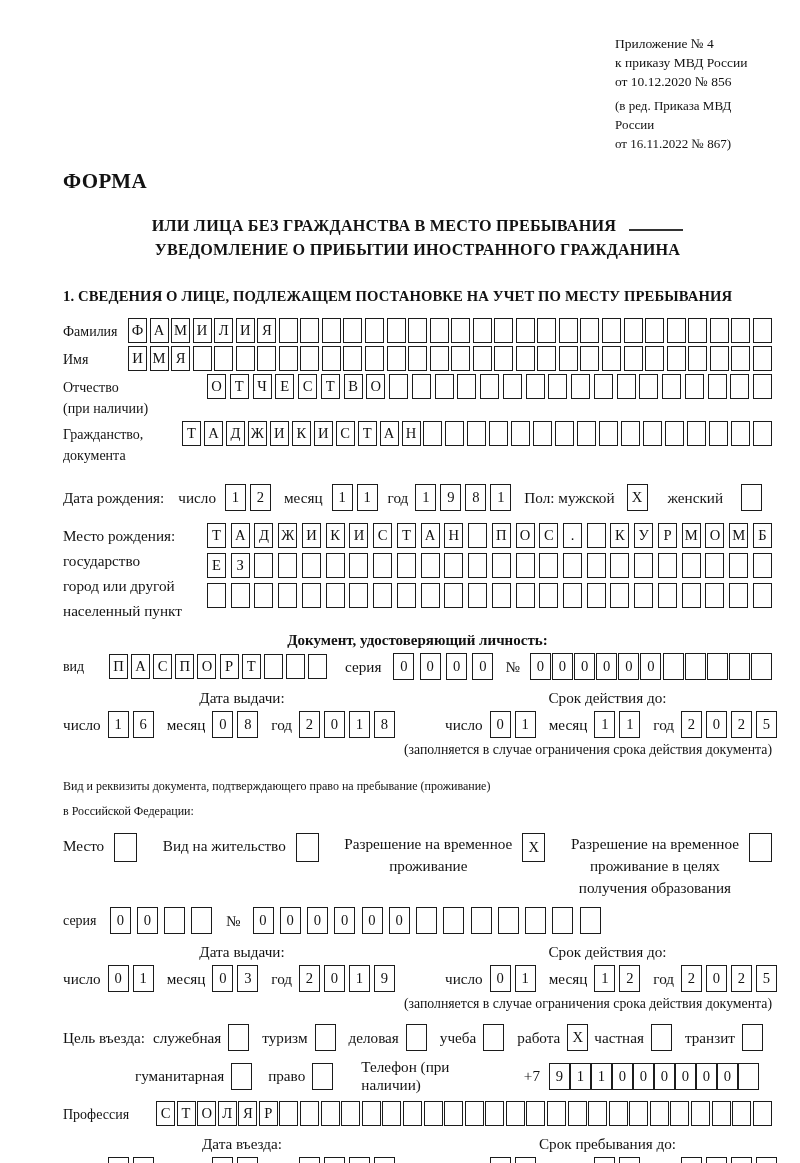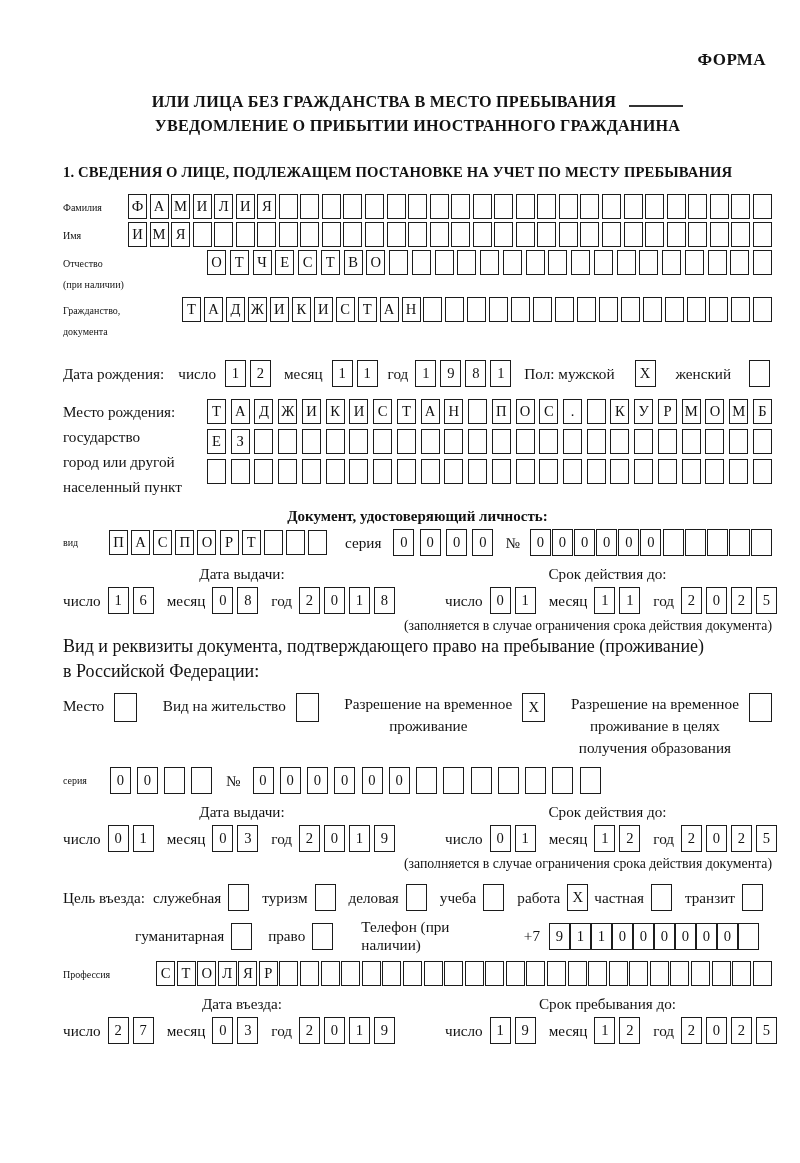--- a/index.html
+++ b/index.html
@@ -2,29 +2,29 @@
 <html><head>
 <meta charset="utf-8">
 <style>
   html,body{margin:0;padding:0;background:#fff;}
   .page{width:800px;height:1163px;box-sizing:border-box;padding:34px 28px 0 63px;
         font-family:"Liberation Serif","DejaVu Serif",serif;color:#121212;position:relative;overflow:hidden;}
 
   
   .appendix{margin-left:552px;font-size:13.5px;line-height:19px;}
   .appendix .grp2{margin-top:5px;font-size:13px;}
-  .forma{text-align:right;margin-top:16px;margin-right:6px;font-weight:bold;font-size:17px;letter-spacing:.4px;}
+  .forma{margin-top:16px;margin-right:6px;font-weight:bold;font-size:21px;letter-spacing:.4px;}
 
   .title{text-align:center;font-weight:bold;font-size:16.2px;line-height:24px;margin-top:20px;letter-spacing:.2px;}
   .tunder{display:inline-block;width:54px;border-bottom:2.2px solid #333;margin-left:13px;}
   .sheading{font-weight:bold;font-size:14.7px;margin-top:26px;letter-spacing:.1px;}
 
   
   .frow{display:flex;align-items:flex-start;margin-top:3px;}
-  .flabel{flex:none;font-size:10px;line-height:21px;padding-top:3px;}
+  .flabel{flex:none;font-size:14px;line-height:21px;padding-top:3px;}
   .lw65{width:65px}.lw119{width:119px}.lw144{width:144px}.lw46{width:46px}.lw93{width:93px}
   .boxrow{display:flex;justify-content:space-between;}
   .grow{flex:1;}
   .cb{flex:none;width:19px;height:25px;border:1.6px solid #1c1c1c;box-sizing:border-box;
       display:flex;align-items:center;justify-content:center;font-size:14.6px;background:#fff;}
   .sp .cb{width:21px;height:27px;}
   .cbig .cb{width:23px;height:29px;}
 
   .inline-row{display:flex;align-items:center;font-size:15.2px;flex-wrap:nowrap;}
   .inline-row .boxrow{justify-content:flex-start;gap:4px;}
@@ -39,35 +39,44 @@
 
   .dategroups{display:flex;margin-top:9px;}
   .dgroup{width:358px;}
   .dgroup.g2{width:325px;margin-left:24px;}
   .dheading{text-align:center;font-size:15.2px;}
   .dline{display:flex;align-items:center;margin-top:4px;font-size:15.2px;}
   .dline .dl{margin-right:7px;}
   .dline .boxrow{gap:4px;justify-content:flex-start;margin-right:13px;}
   .rnote{text-align:right;font-size:13.8px;margin-top:4px;}
 
-  .ptext{font-size:18px;margin-top:0;line-height:25px;}
+  .ptext{font-size:12px;margin-top:16px;line-height:25px;}
   .visarow{display:flex;align-items:flex-start;justify-content:space-between;margin-top:9px;font-size:15.2px;min-height:70px;}
   .vitem{display:flex;align-items:flex-start;}
   .vitem .vlab{padding-top:4px;}
   .vitem .boxrow{margin-left:10px;}
   .vlines{text-align:center;line-height:22px;}
 
   .pur .plab{margin-right:7px;}
   .pur .boxrow{margin-right:13px;}
 </style>
 </head>
 <body>
 
 <div class="page">
 
+  <div class="appendix">
+    <div>Приложение № 4</div>
+    <div>к приказу МВД России</div>
+    <div>от 10.12.2020 № 856</div>
+    <div class="grp2">
+      <div>(в ред. Приказа МВД России</div>
+      <div>от 16.11.2022 № 867)</div>
+    </div>
+  </div>
 
   <div class="forma">ФОРМА</div>
 
   <div class="title">
     <div><span>ИЛИ ЛИЦА БЕЗ ГРАЖДАНСТВА В МЕСТО ПРЕБЫВАНИЯ</span><span class="tunder"></span></div>
     <div>УВЕДОМЛЕНИЕ О ПРИБЫТИИ ИНОСТРАННОГО ГРАЖДАНИНА</div>
   </div>
 
   <div class="sheading">1. СВЕДЕНИЯ О ЛИЦЕ, ПОДЛЕЖАЩЕМ ПОСТАНОВКЕ НА УЧЕТ ПО МЕСТУ ПРЕБЫВАНИЯ</div>
 
@@ -225,21 +234,21 @@
         <span class="cb">1</span>
         <span class="cb">1</span>
       </span>
     <span style="margin-right:7px;">год</span>
     <span class="boxrow sp" style="margin-right:13px;">
         <span class="cb">1</span>
         <span class="cb">9</span>
         <span class="cb">8</span>
         <span class="cb">1</span>
       </span>
-    <span style="margin-right:20px;">Пол: мужской</span>
+    <span style="margin-right:12px;">Пол: мужской</span>
     <span class="boxrow sp" style="margin-right:20px;">
         <span class="cb">X</span>
       </span>
     <span style="margin-right:18px;">женский</span>
     <span class="boxrow sp">
         <span class="cb"></span>
       </span>
   </div>
 
   <div class="frow" style="margin-top:12px;">

